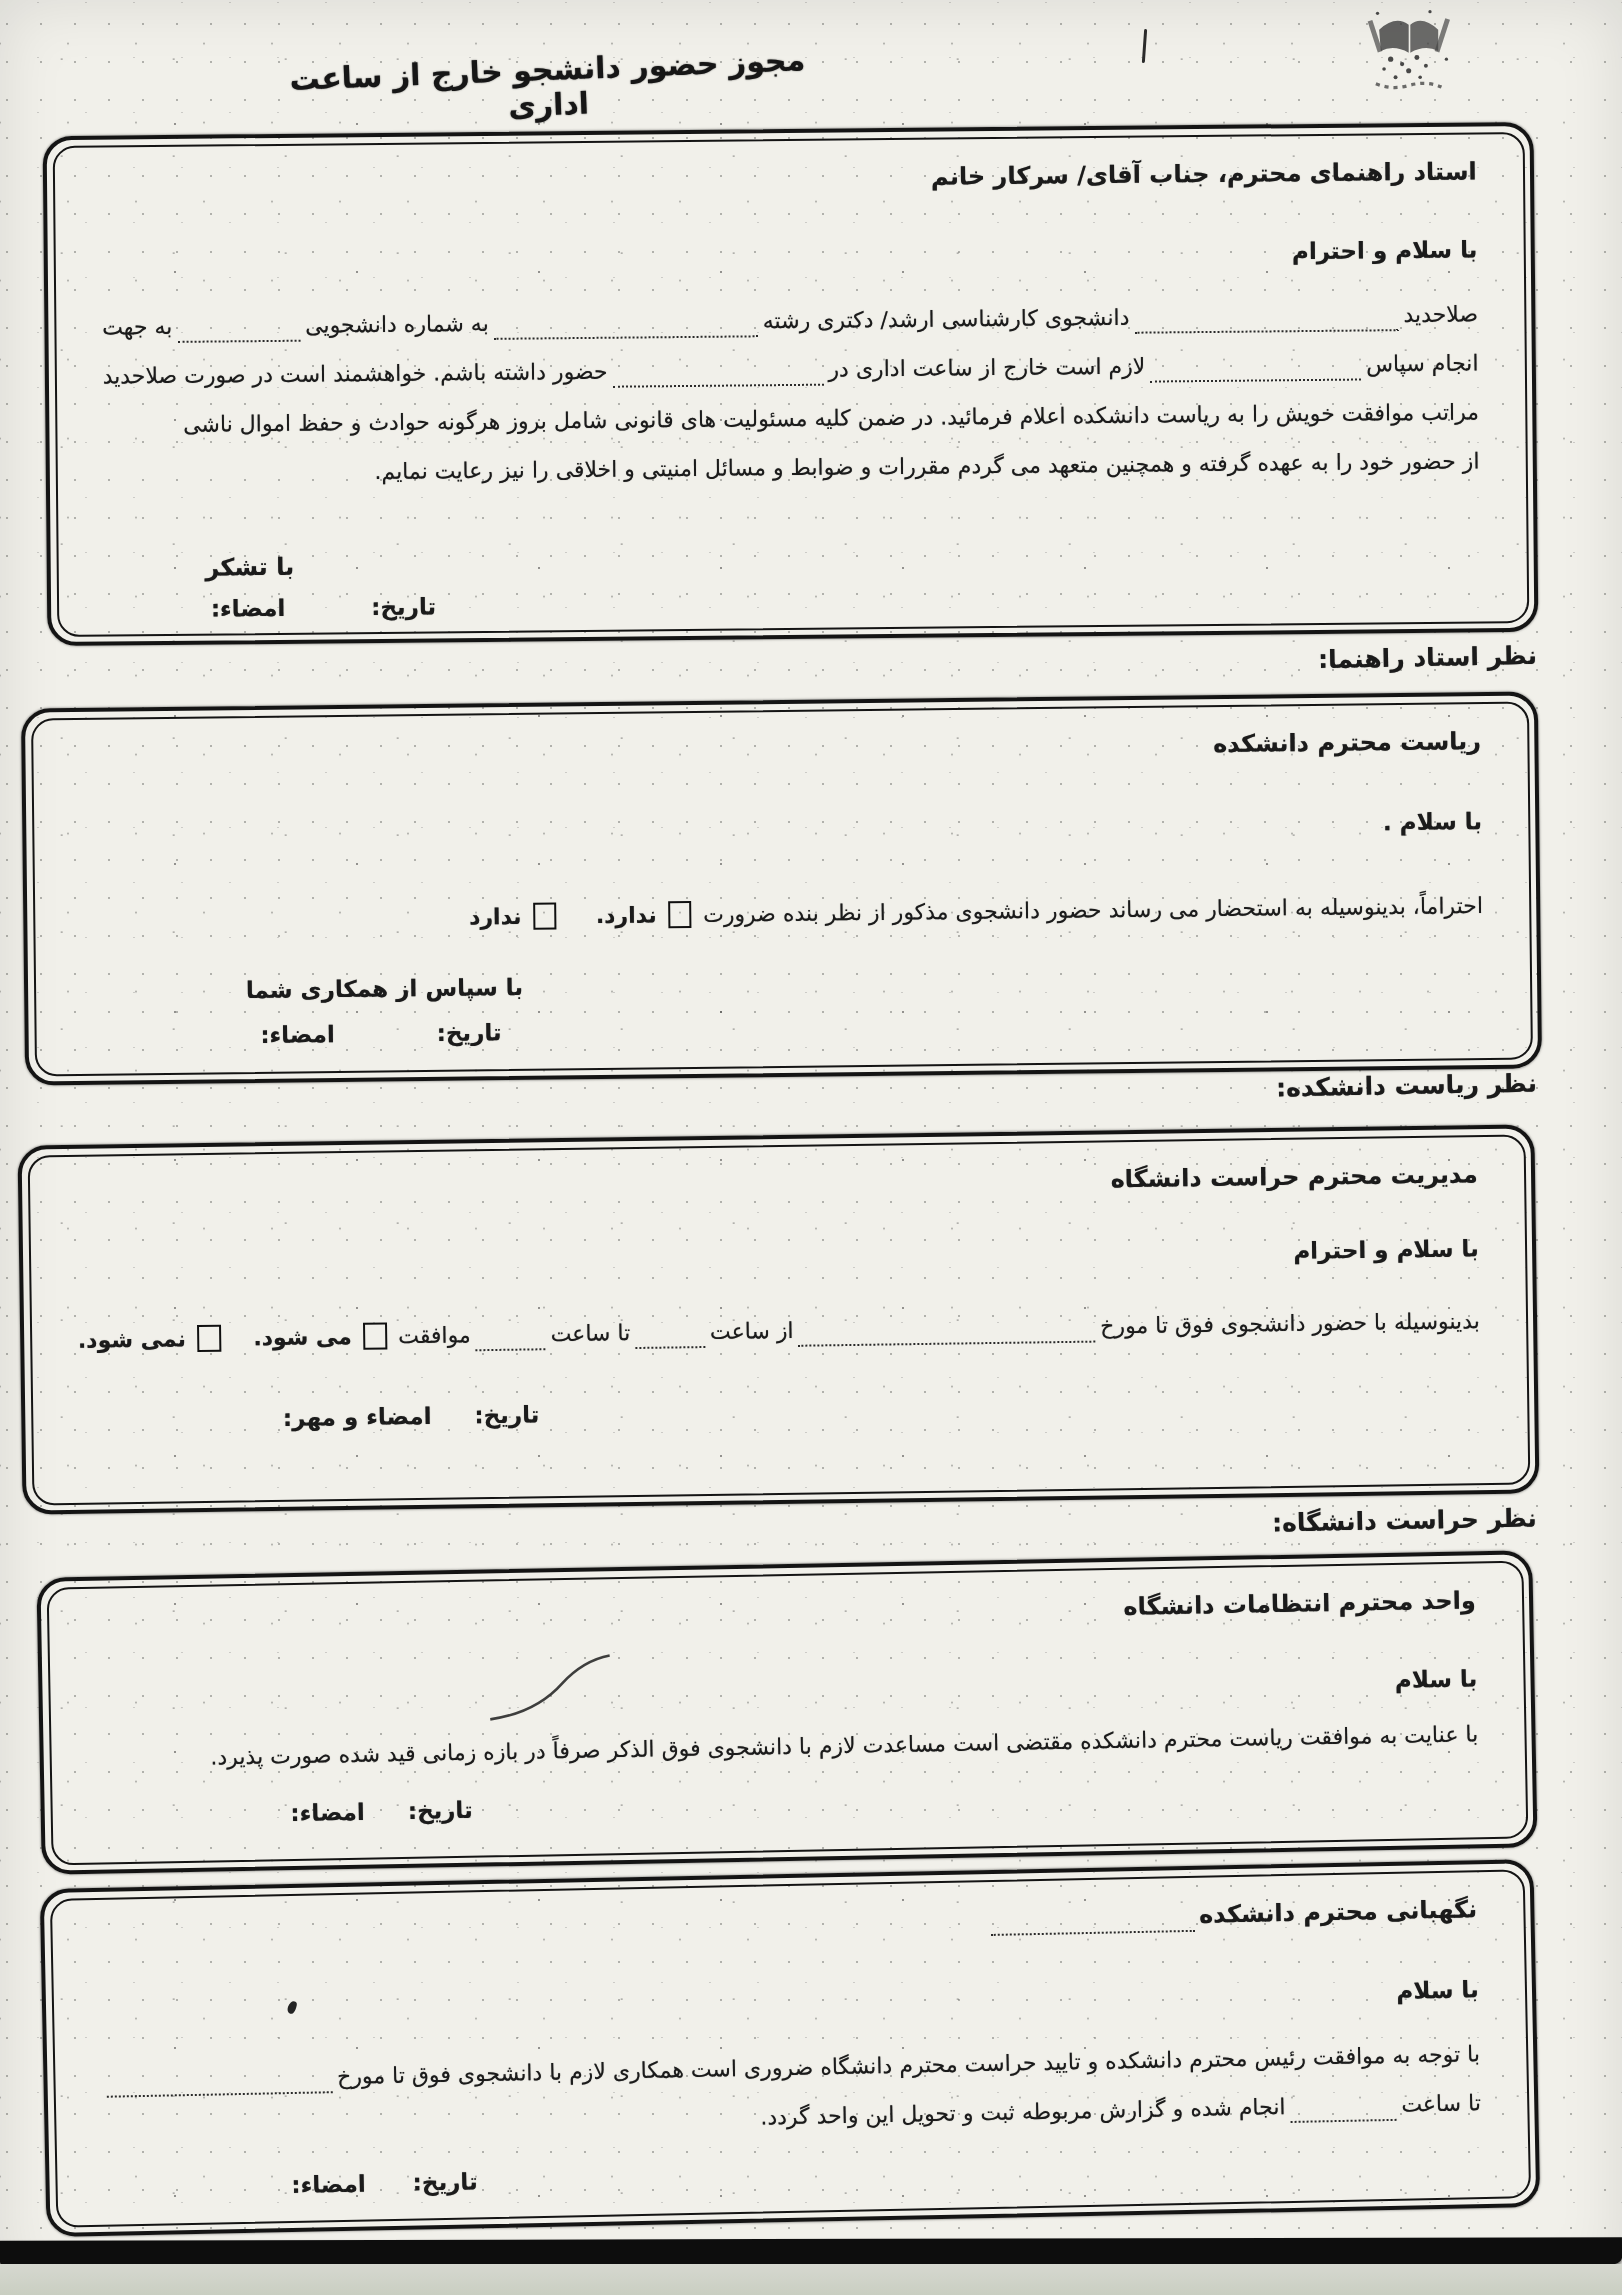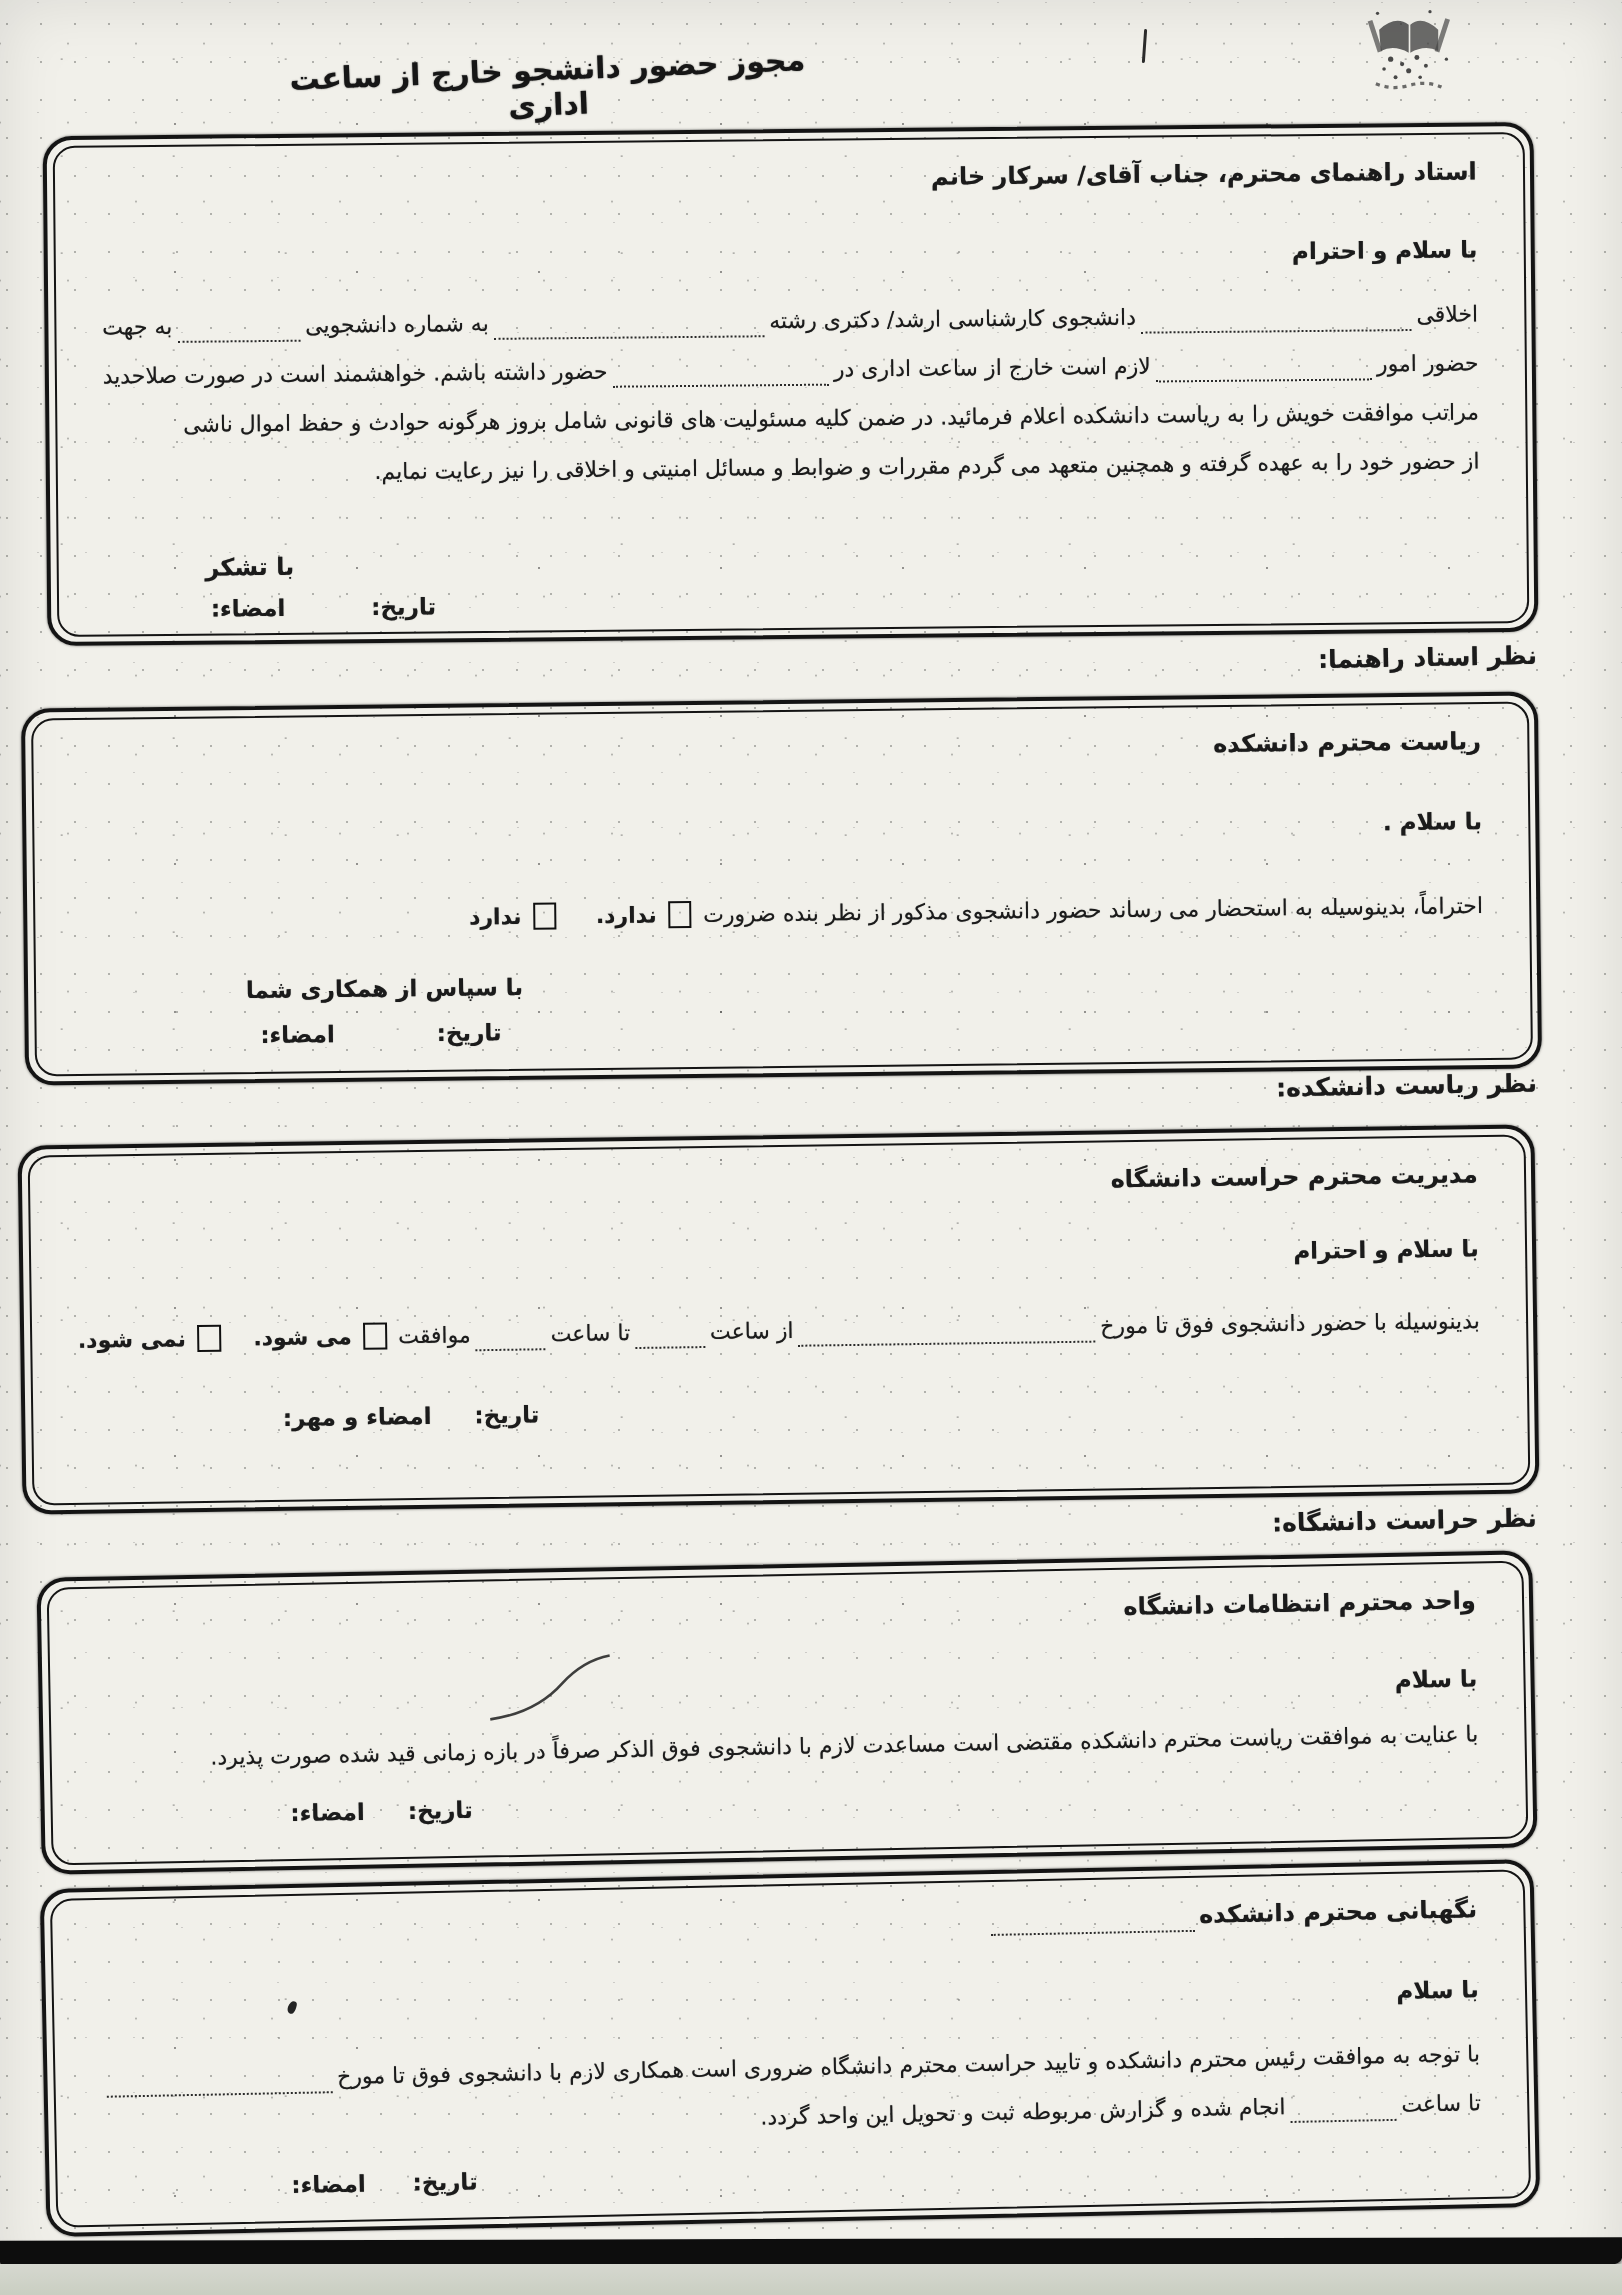--- a/index.html
+++ b/index.html
@@ -161,30 +161,30 @@
   </div>
 
   <h1 class="title" data-bind="title">مجوز حضور دانشجو خارج از ساعت اداری</h1>
 
   <section class="box box1">
     <div class="inner">
       <p class="salut" data-bind="request.salutation">استاد راهنمای محترم، جناب آقای/ سرکار خانم</p>
       <p class="greet" data-bind="request.greeting">با سلام و احترام</p>
       <div class="para">
         <div class="fline">
-          <span data-bind="request.p1_a">اخلاقی</span>
+          <span data-bind="request.p1_a">صلاحدید</span>
           <span class="dots grow"></span>
           <span data-bind="request.p1_b">دانشجوی کارشناسی ارشد/ دکتری رشته</span>
           <span class="dots grow"></span>
           <span data-bind="request.p1_c">به شماره دانشجویی</span>
           <span class="dots d150"></span>
           <span data-bind="request.p1_d">به جهت</span>
         </div>
         <div class="fline">
-          <span data-bind="request.p2_a">حضور امور</span>
+          <span data-bind="request.p2_a">انجام سپاس</span>
           <span class="dots grow"></span>
           <span data-bind="request.p2_b">لازم است خارج از ساعت اداری در</span>
           <span class="dots grow"></span>
           <span data-bind="request.p2_c">حضور داشته باشم. خواهشمند است در صورت صلاحدید</span>
         </div>
         <div class="bodytext" data-bind="request.p3">مراتب موافقت خویش را به ریاست دانشکده اعلام فرمائید. در ضمن کلیه مسئولیت های قانونی شامل بروز هرگونه حوادث و حفظ اموال ناشی</div>
         <div class="bodytext" data-bind="request.p4">از حضور خود را به عهده گرفته و همچنین متعهد می گردم مقررات و ضوابط و مسائل امنیتی و اخلاقی را نیز رعایت نمایم.</div>
       </div>
       <p class="thanks" data-bind="request.thanks">با تشکر</p>
       <div class="sigrow">

